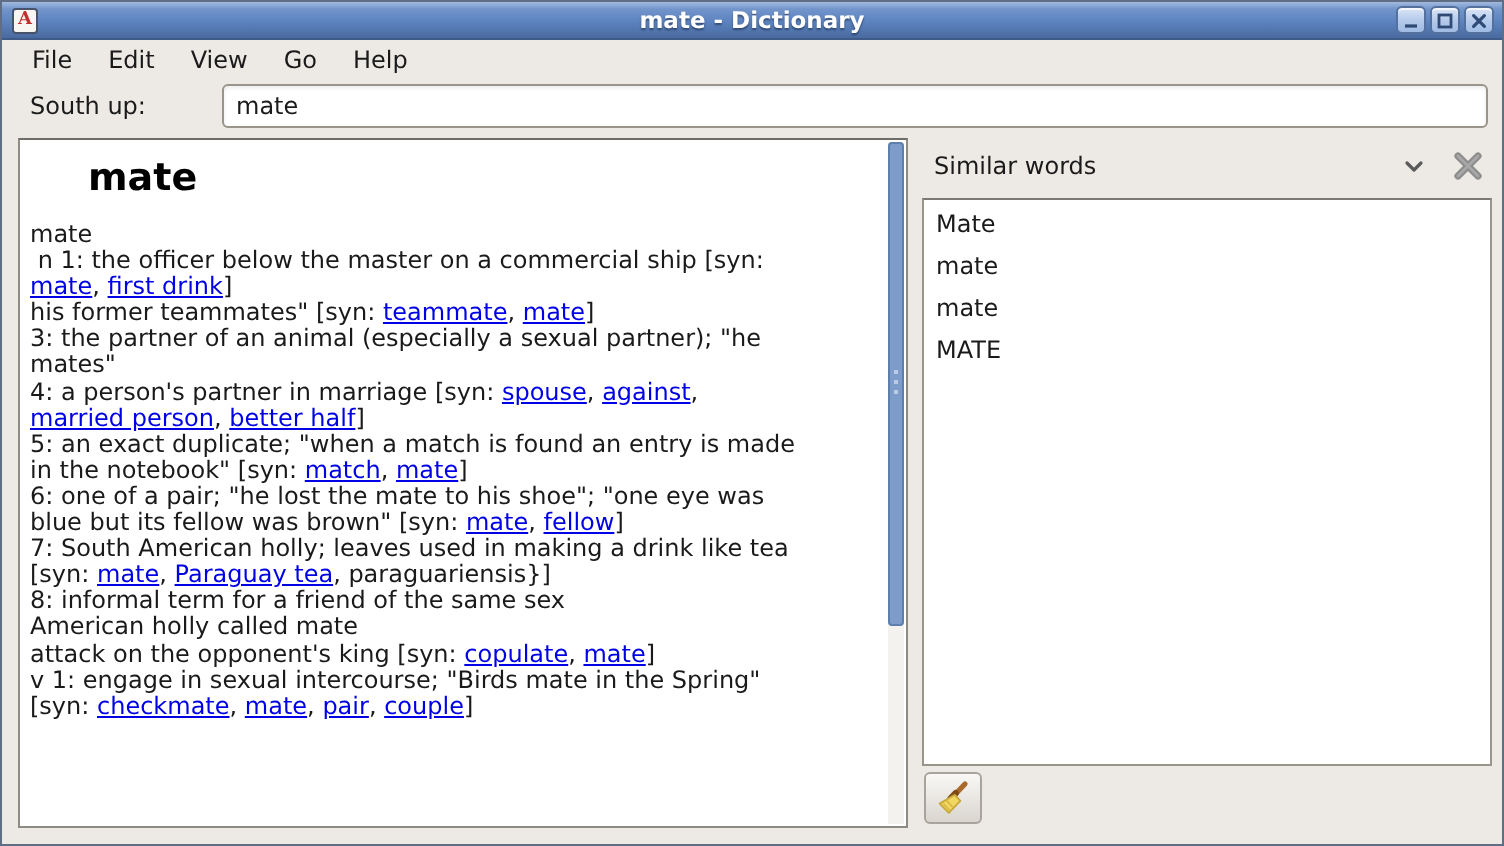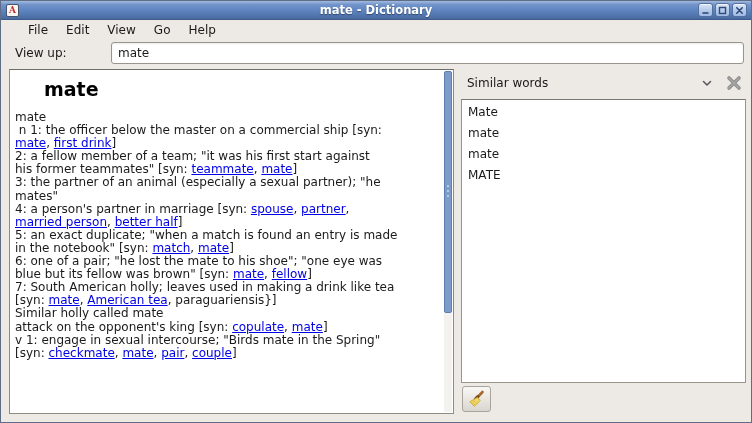--- a/index.html
+++ b/index.html
@@ -34,21 +34,21 @@
   .wbtn{
     width:15px;height:14px;border:1px solid #54719e;border-radius:3px;
     background:linear-gradient(#dbe6f6 0%,#b9cdec 45%,#9fbae4 100%);
     display:flex;align-items:center;justify-content:center;
     box-shadow:inset 0 1px 0 rgba(255,255,255,.7);
   }
   .wbtn svg{display:block;}
   
   .menubar{
     position:absolute;top:19px;left:0;right:0;height:19px;
-    background:#edeae5;display:flex;align-items:center;padding-left:18px;
+    background:#edeae5;display:flex;align-items:center;padding-left:6px;
   }
   .menu-item{padding:2px 9px;cursor:default;}
   
   .lookup-row{position:absolute;top:38px;left:0;right:0;height:29px;}
   .lookup-label{position:absolute;left:14px;top:7px;}
   .lookup-input{
     position:absolute;left:110px;right:7px;top:3px;height:22px;
     border:1px solid #9a958b;border-radius:3px;background:#ffffff;
     font-family:inherit;font-size:12px;color:#1a1a1a;padding:0 6px;outline:none;
     box-shadow:inset 0 1px 2px rgba(0,0,0,.08);
@@ -127,43 +127,43 @@
 
   <div class="menubar">
     <span class="menu-item">File</span>
     <span class="menu-item">Edit</span>
     <span class="menu-item">View</span>
     <span class="menu-item">Go</span>
     <span class="menu-item">Help</span>
   </div>
 
   <div class="lookup-row">
-    <span class="lookup-label">View up:</span>
+    <span class="lookup-label">South up:</span>
     <input class="lookup-input" type="text" value="mate" style="">
   </div>
 
   <div class="def-pane">
     <div class="headword">mate</div>
     <div class="def-text">
         <div class="def-line"><span>mate</span></div>
         <div class="def-line"><span> n 1: the officer below the master on a commercial ship [syn:</span></div>
         <div class="def-line"><a class="link">mate</a><span>, </span><a class="link">first drink</a><span>]</span></div>
-        <div class="def-line"><span>2: a fellow member of a team; "it was his first start against</span></div>
         <div class="def-line"><span>his former teammates" [syn: </span><a class="link">teammate</a><span>, </span><a class="link">mate</a><span>]</span></div>
         <div class="def-line"><span>3: the partner of an animal (especially a sexual partner); "he</span></div>
         <div class="def-line"><span>mates"</span></div>
-        <div class="def-line"><span>4: a person's partner in marriage [syn: </span><a class="link">spouse</a><span>, </span><a class="link">partner</a><span>,</span></div>
+        <div class="def-line"><span>4: a person's partner in marriage [syn: </span><a class="link">spouse</a><span>, </span><a class="link">against</a><span>,</span></div>
         <div class="def-line"><a class="link">married person</a><span>, </span><a class="link">better half</a><span>]</span></div>
         <div class="def-line"><span>5: an exact duplicate; "when a match is found an entry is made</span></div>
         <div class="def-line"><span>in the notebook" [syn: </span><a class="link">match</a><span>, </span><a class="link">mate</a><span>]</span></div>
         <div class="def-line"><span>6: one of a pair; "he lost the mate to his shoe"; "one eye was</span></div>
         <div class="def-line"><span>blue but its fellow was brown" [syn: </span><a class="link">mate</a><span>, </span><a class="link">fellow</a><span>]</span></div>
         <div class="def-line"><span>7: South American holly; leaves used in making a drink like tea</span></div>
-        <div class="def-line"><span>[syn: </span><a class="link">mate</a><span>, </span><a class="link">American tea</a><span>, paraguariensis}]</span></div>
-        <div class="def-line"><span>Similar holly called mate</span></div>
+        <div class="def-line"><span>[syn: </span><a class="link">mate</a><span>, </span><a class="link">Paraguay tea</a><span>, paraguariensis}]</span></div>
+        <div class="def-line"><span>8: informal term for a friend of the same sex</span></div>
+        <div class="def-line"><span>American holly called mate</span></div>
         <div class="def-line"><span>attack on the opponent's king [syn: </span><a class="link">copulate</a><span>, </span><a class="link">mate</a><span>]</span></div>
         <div class="def-line"><span>v 1: engage in sexual intercourse; "Birds mate in the Spring"</span></div>
         <div class="def-line"><span>[syn: </span><a class="link">checkmate</a><span>, </span><a class="link">mate</a><span>, </span><a class="link">pair</a><span>, </span><a class="link">couple</a><span>]</span></div>
       </div>
     <div class="scrollbar">
       <div class="sb-thumb">
         <div class="sb-grip"></div>
       </div>
     </div>
   </div>

